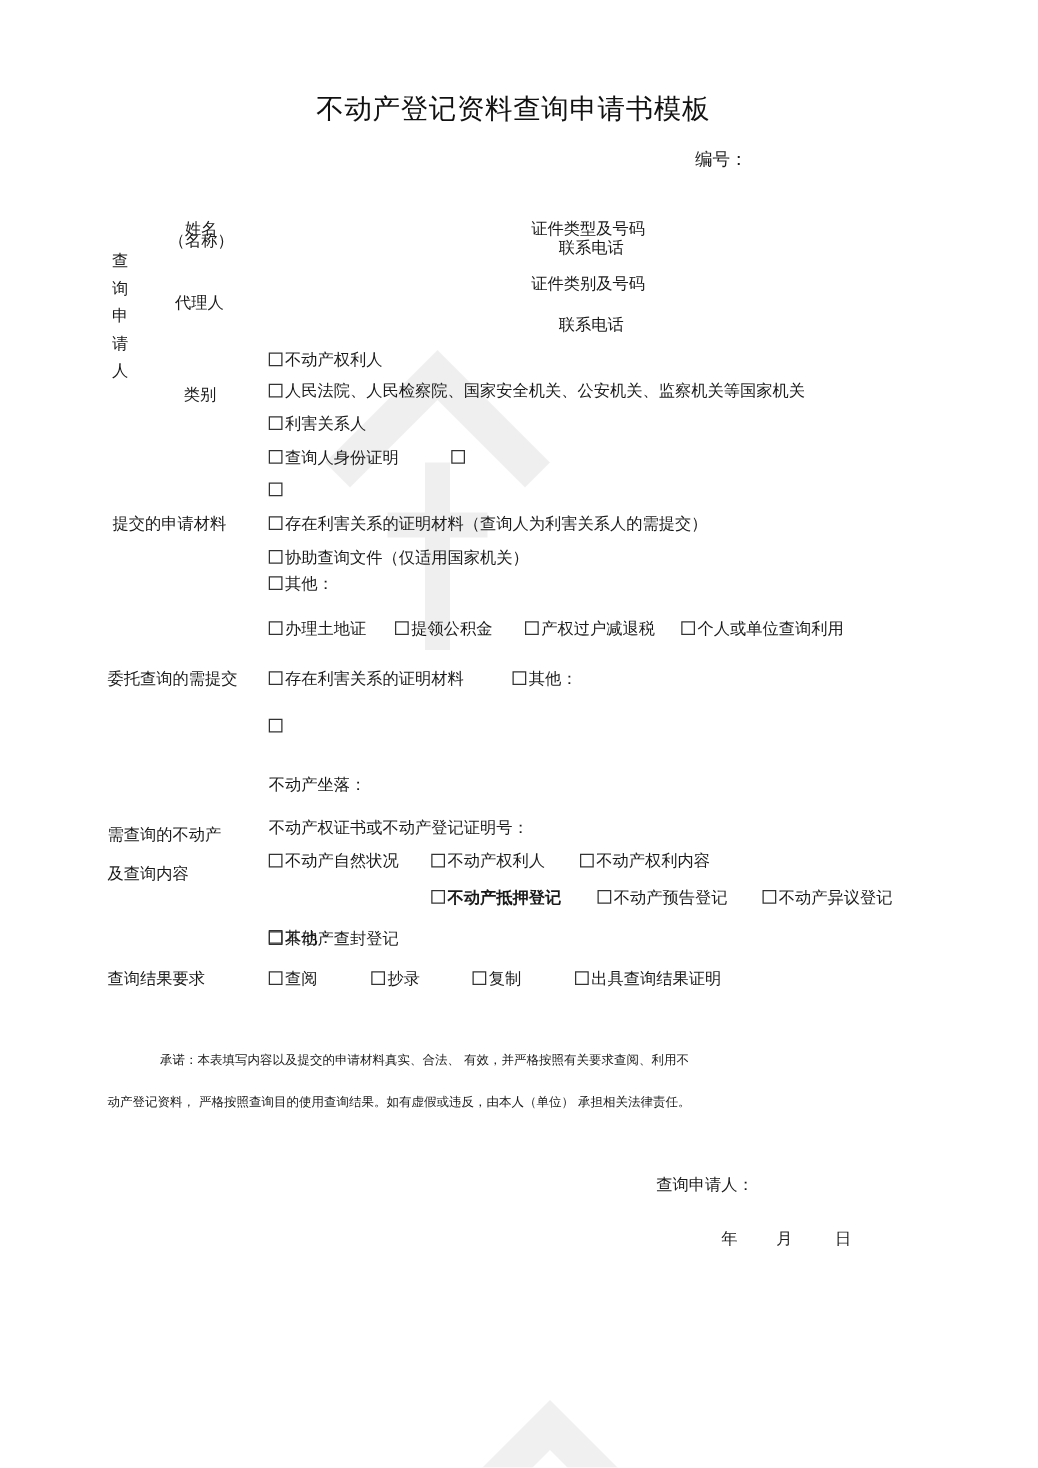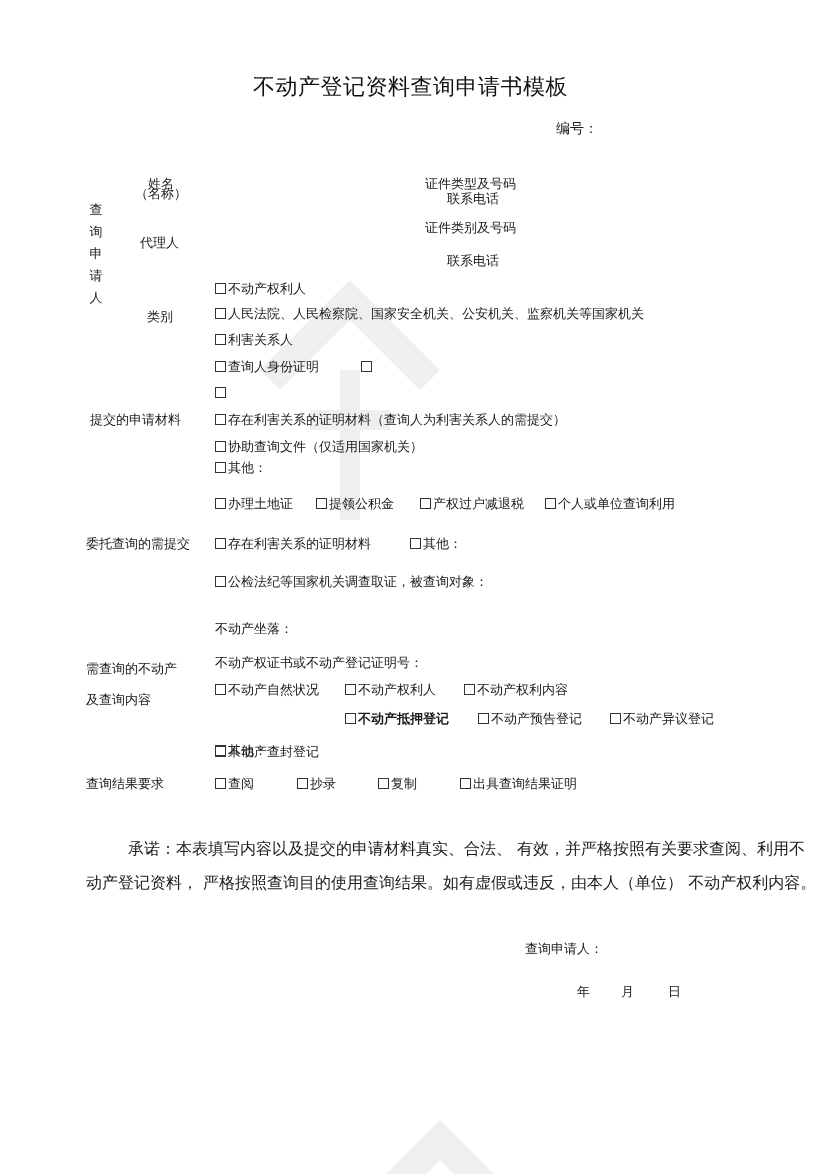--- a/index.html
+++ b/index.html
@@ -1,21 +1,21 @@
 <!DOCTYPE html>
 <html><head>
 <meta charset="utf-8">
 <style>
   html, body { margin: 0; padding: 0; background: #ffffff; }
   body { width: 830px; height: 1174px; position: relative; overflow: hidden;
          font-family: "DejaVu Serif", "Liberation Serif", serif; color: #1a1a1a; }
   .abs { position: absolute; white-space: nowrap; }
   .title { font-family: "DejaVu Sans", "Liberation Sans", sans-serif; font-size: 22px; color: #111; letter-spacing: 0.5px; }
   .t13 { font-size: 13px; line-height: 16px; }
-  .t12 { font-size: 16px; line-height: 16px; }
+  .t12 { font-size: 10px; line-height: 16px; }
   .vert { font-size: 13px; line-height: 22px; width: 16px; white-space: normal; text-align: center; }
   .cb { display: inline-block; width: 9px; height: 9px; border: 1px solid #333; margin-right: 2px; vertical-align: -1px; }
   .watermark { position: absolute; opacity: 0.06; pointer-events: none; }
 </style>
 </head>
 <body>
 
 <svg class="watermark" style="left:250px;top:270px;" width="200" height="260" viewBox="0 0 200 260">
   <path d="M100 10 L190 100 L170 120 L100 50 L30 120 L10 100 Z" fill="#000"></path>
   <path d="M60 140 L140 140 L140 160 L60 160 Z" fill="#000"></path>
@@ -87,21 +87,21 @@
 <div class="abs t13" style="left:545px;top:496px;">
   <span class="cb"></span><span>个人或单位查询利用</span>
 </div>
 <div class="abs t13" style="left:215px;top:536px;">
   <span class="cb"></span><span>存在利害关系的证明材料</span>
 </div>
 <div class="abs t13" style="left:410px;top:536px;">
   <span class="cb"></span><span>其他：</span>
 </div>
 <div class="abs t13" style="left:215px;top:574px;">
-  <span class="cb"></span><span>公检法纪等国家机关调查取证，被查询对象：</span>
+  <span class="cb"></span>
 </div>
 
 <div class="abs t13" style="left:86px;top:661px;">需查询的不动产</div>
 <div class="abs t13" style="left:86px;top:692px;">及查询内容</div>
 <div class="abs t13" style="left:215px;top:621px;">不动产坐落：</div>
 <div class="abs t13" style="left:215px;top:655px;">不动产权证书或不动产登记证明号：</div>
 
 <div class="abs t13" style="left:215px;top:682px;">
   <span class="cb"></span><span>不动产自然状况</span>
 </div>
@@ -136,18 +136,18 @@
   <span class="cb"></span><span>抄录</span>
 </div>
 <div class="abs t13" style="left:378px;top:776px;">
   <span class="cb"></span><span>复制</span>
 </div>
 <div class="abs t13" style="left:460px;top:776px;">
   <span class="cb"></span><span>出具查询结果证明</span>
 </div>
 
 <div class="abs t12" style="left:128px;top:841px;">承诺：本表填写内容以及提交的申请材料真实、合法、 有效，并严格按照有关要求查阅、利用不</div>
-<div class="abs t12" style="left:86px;top:875px;">动产登记资料， 严格按照查询目的使用查询结果。如有虚假或违反，由本人（单位） 不动产权利内容。</div>
+<div class="abs t12" style="left:86px;top:875px;">动产登记资料， 严格按照查询目的使用查询结果。如有虚假或违反，由本人（单位） 承担相关法律责任。</div>
 
 <div class="abs t13" style="left:525px;top:941px;">查询申请人：</div>
 <div class="abs t13" style="left:577px;top:984px;">年</div>
 <div class="abs t13" style="left:621px;top:984px;">月</div>
 <div class="abs t13" style="left:668px;top:984px;">日</div>
 
 </body></html>

